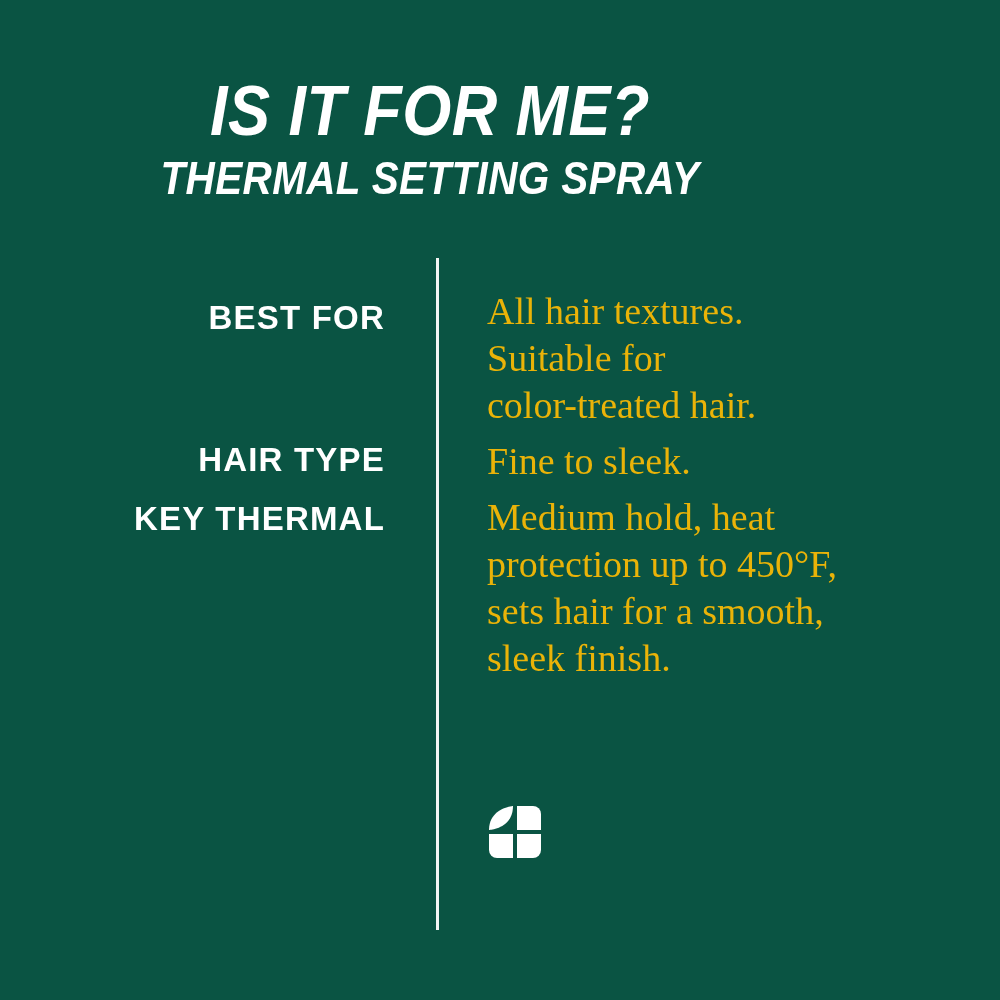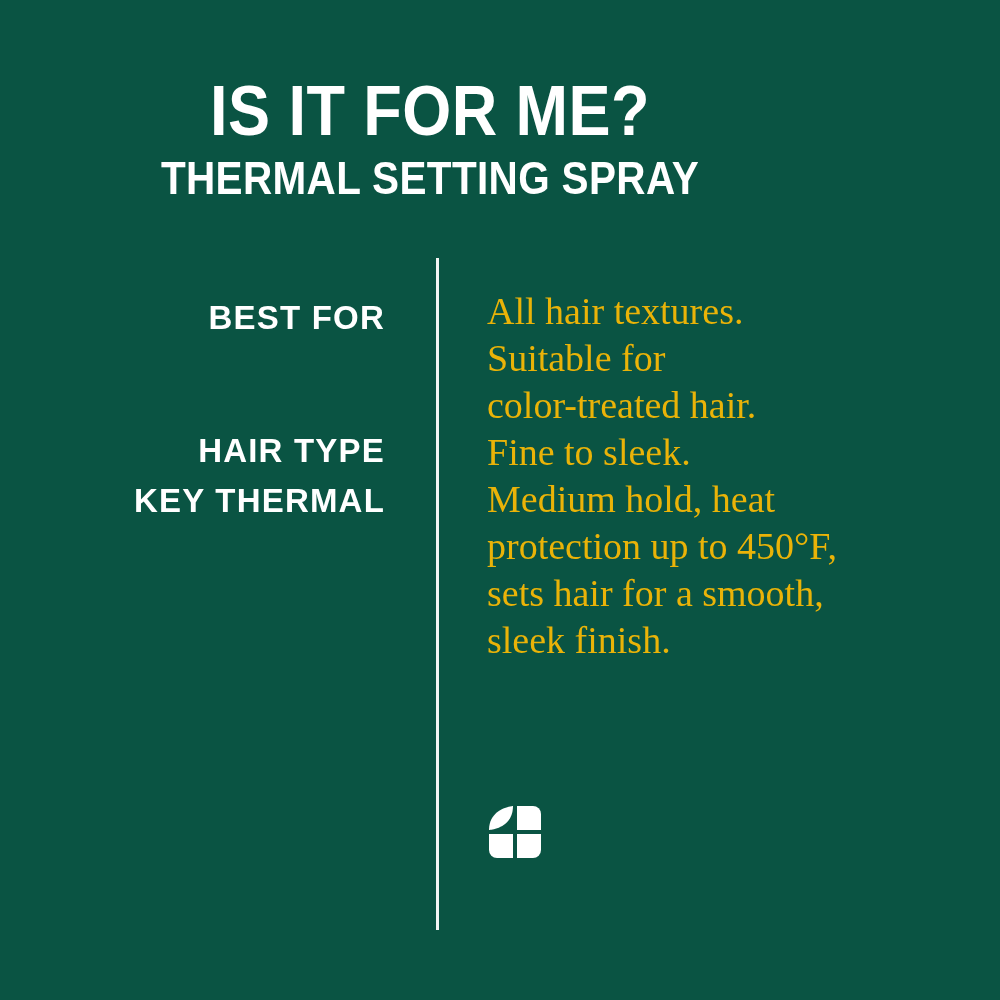--- a/index.html
+++ b/index.html
@@ -24,20 +24,21 @@
     box-sizing: border-box;
   }
 
   
   .header {
     position: absolute;
     left: 0;
     top: 74px;
     width: 860px;
     text-align: center;
+    font-style: italic;
   }
   .title {
     display: block;
     color: #ffffff;
     font-family: "Liberation Sans", sans-serif;
     font-size: 70px;
     line-height: 74px;
     font-weight: 700;
     letter-spacing: 0.5px;
     transform: scaleX(0.90);
@@ -74,21 +75,21 @@
     left: 0;
     top: 276px;
     width: 1000px;
   }
   .row {
     position: relative;
     display: flex;
     align-items: flex-start;
   }
   .row + .row {
-    margin-top: 0;
+    margin-top: 9px;
     justify-content: center;
   }
   .label-cell {
     width: 385px;
     flex: 0 0 385px;
     text-align: right;
     padding-right: 0;
     box-sizing: border-box;
   }
   .label {

